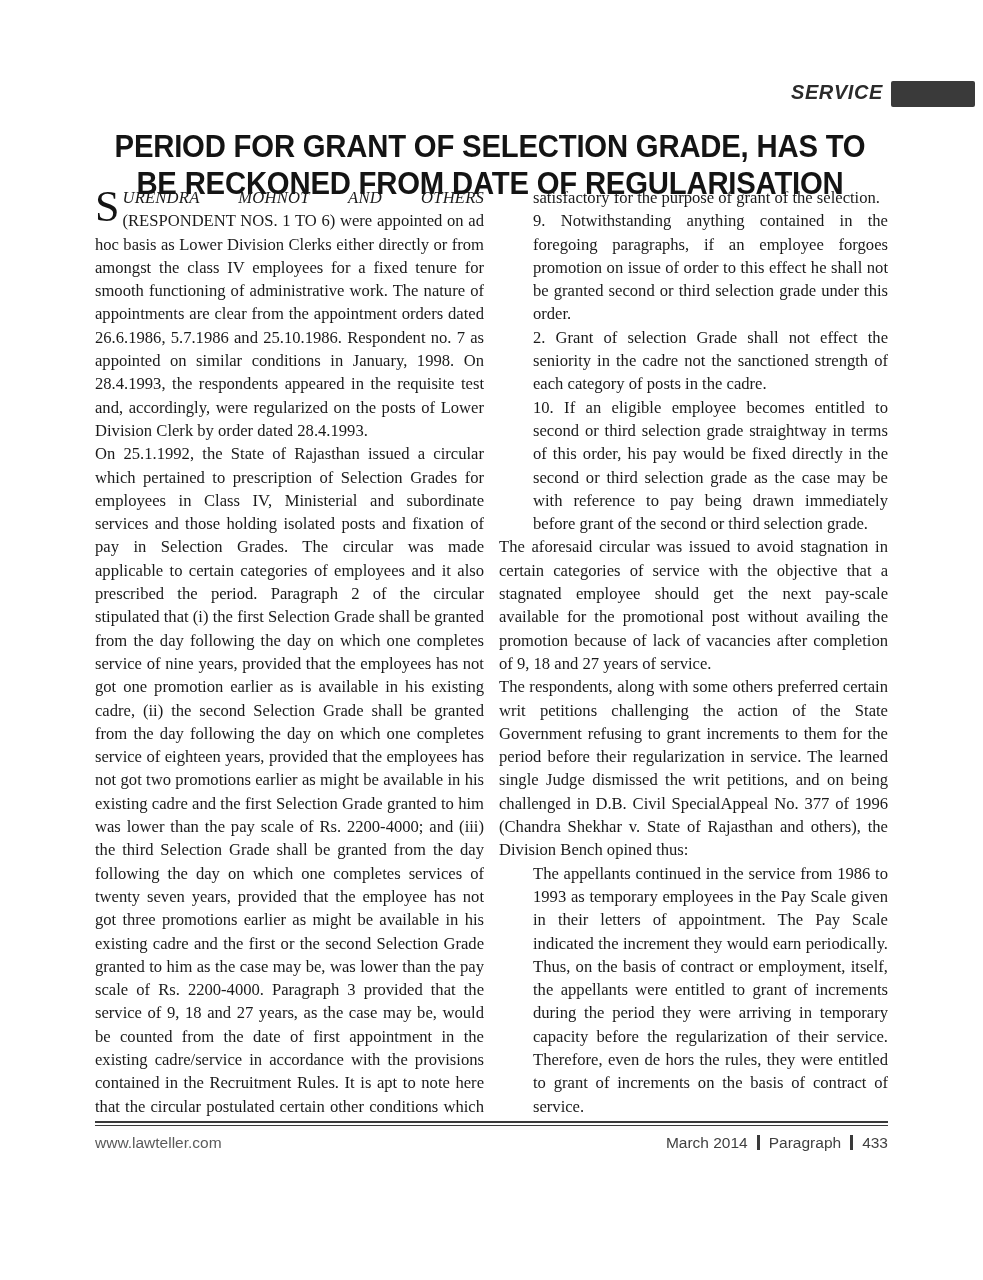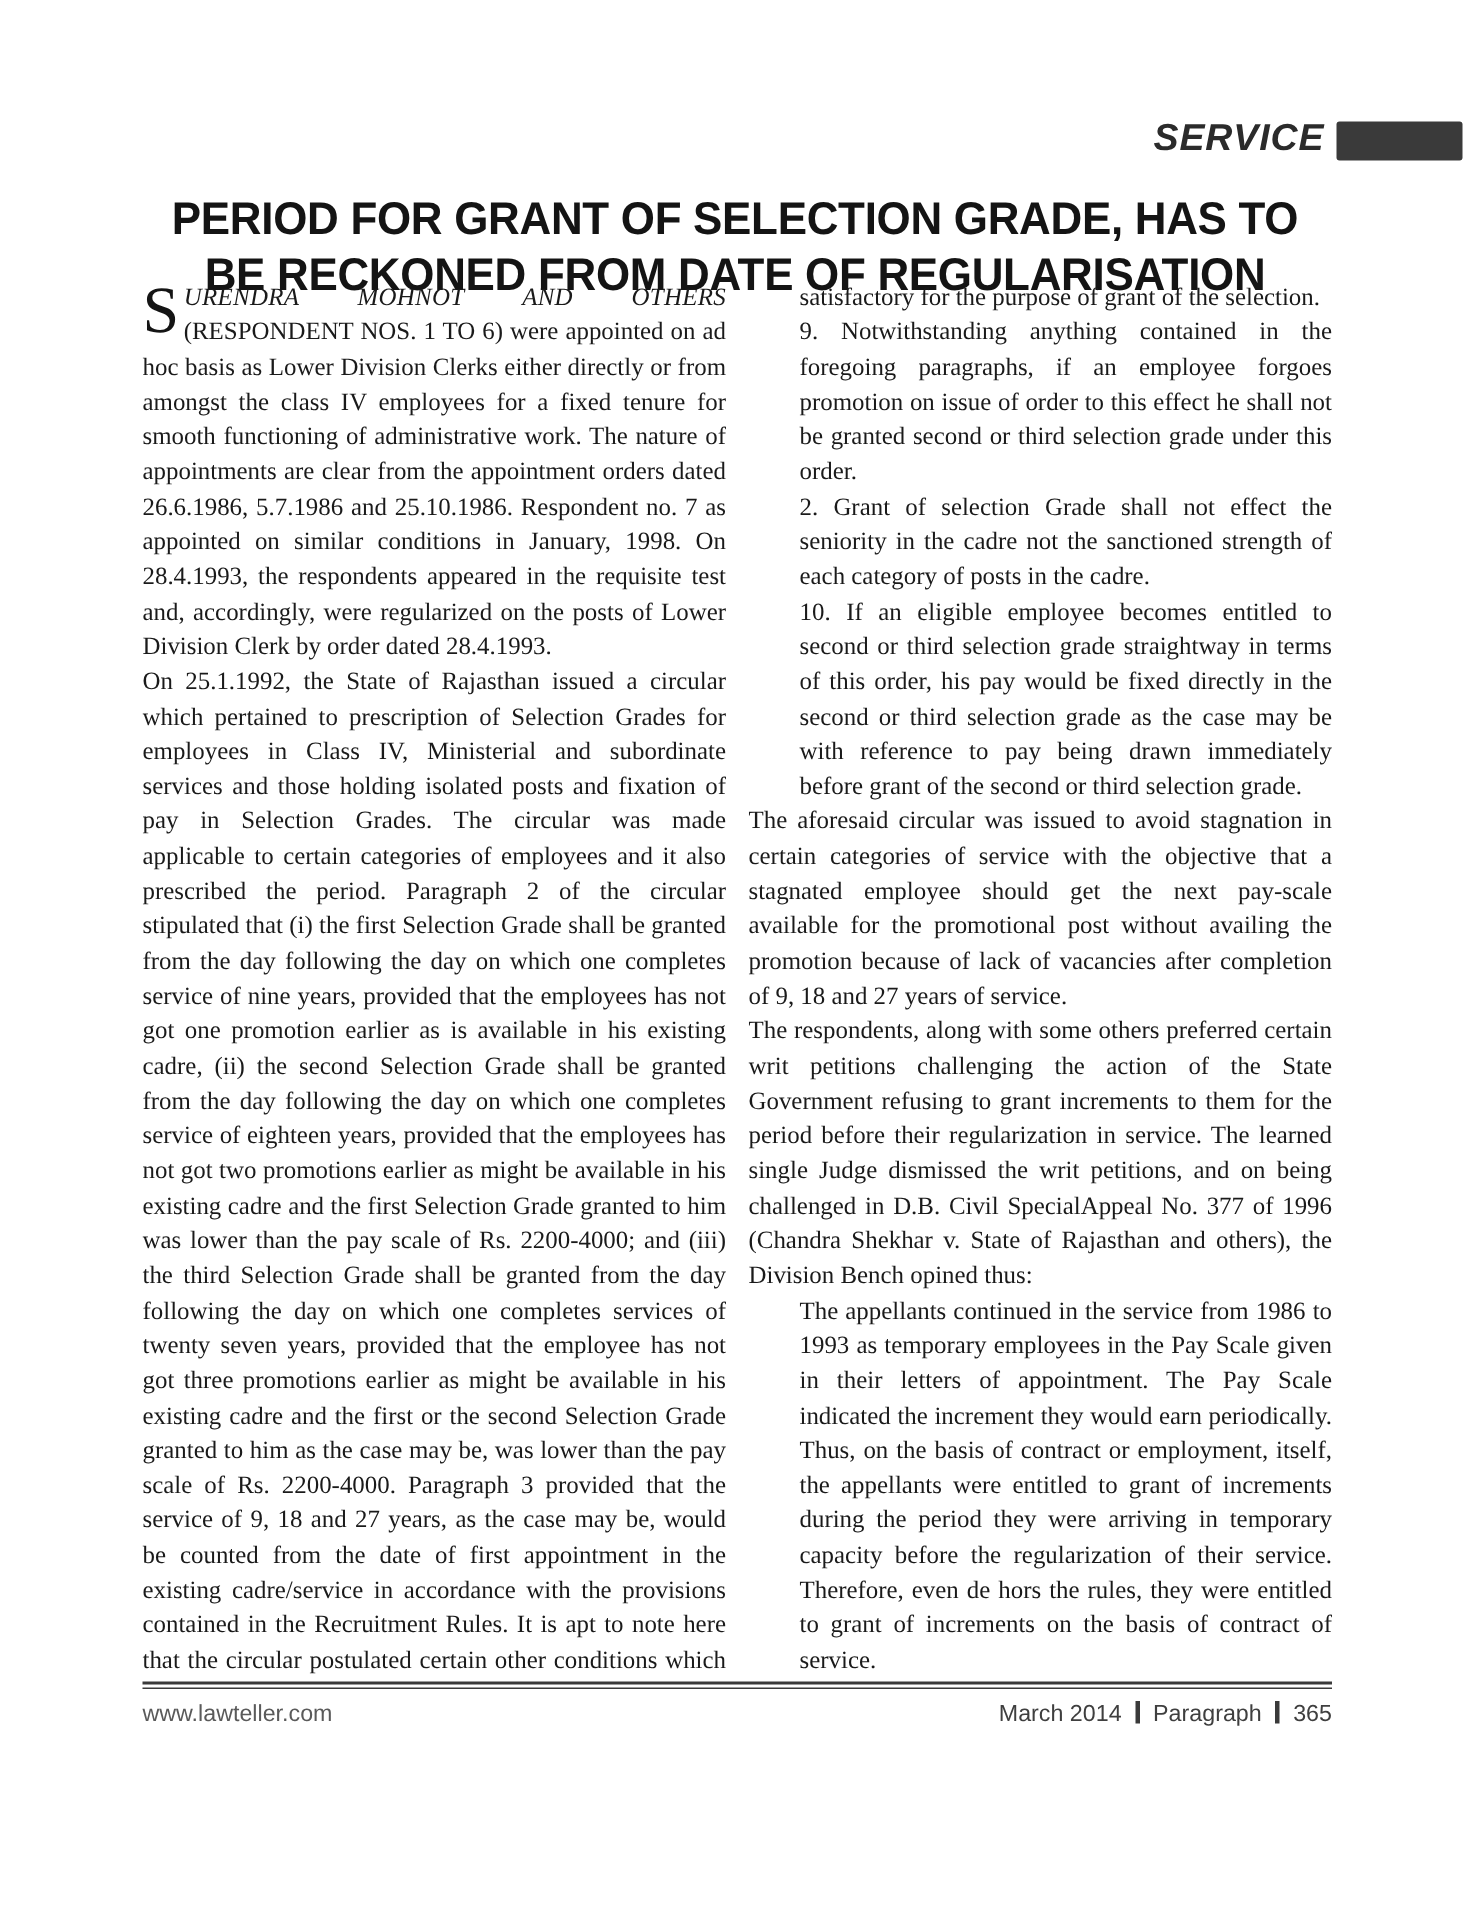--- a/index.html
+++ b/index.html
@@ -31,21 +31,21 @@
     width: 888px;
     height: 32px;
   }
   .section-tag {
     position: absolute;
     right: 100px;
     top: 0px;
     font-family: "Liberation Sans", "DejaVu Sans", sans-serif;
     font-style: italic;
     font-weight: bold;
-    font-size: 25px;
+    font-size: 20px;
     letter-spacing: 0.6px;
     color: #2b2b2b;
     line-height: 28px;
     white-space: nowrap;
   }
   .section-block {
     position: absolute;
     right: 8px;
     top: 3px;
     width: 84px;
@@ -218,16 +218,16 @@
 
   </div>
 
   <div class="rule-wrap">
     <div class="rule-thick"></div>
     <div class="rule-thin"></div>
   </div>
 
   <div class="footer">
     <span class="footer-left">www.lawteller.com</span>
-    <span class="footer-right"><span>March 2014</span><span class="footer-sep"></span><span>Paragraph</span><span class="footer-sep"></span><span>365</span></span>
+    <span class="footer-right"><span>March 2014</span><span class="footer-sep"></span><span>Paragraph</span><span class="footer-sep"></span><span>433</span></span>
   </div>
 
 </div>
 
 </body></html>

